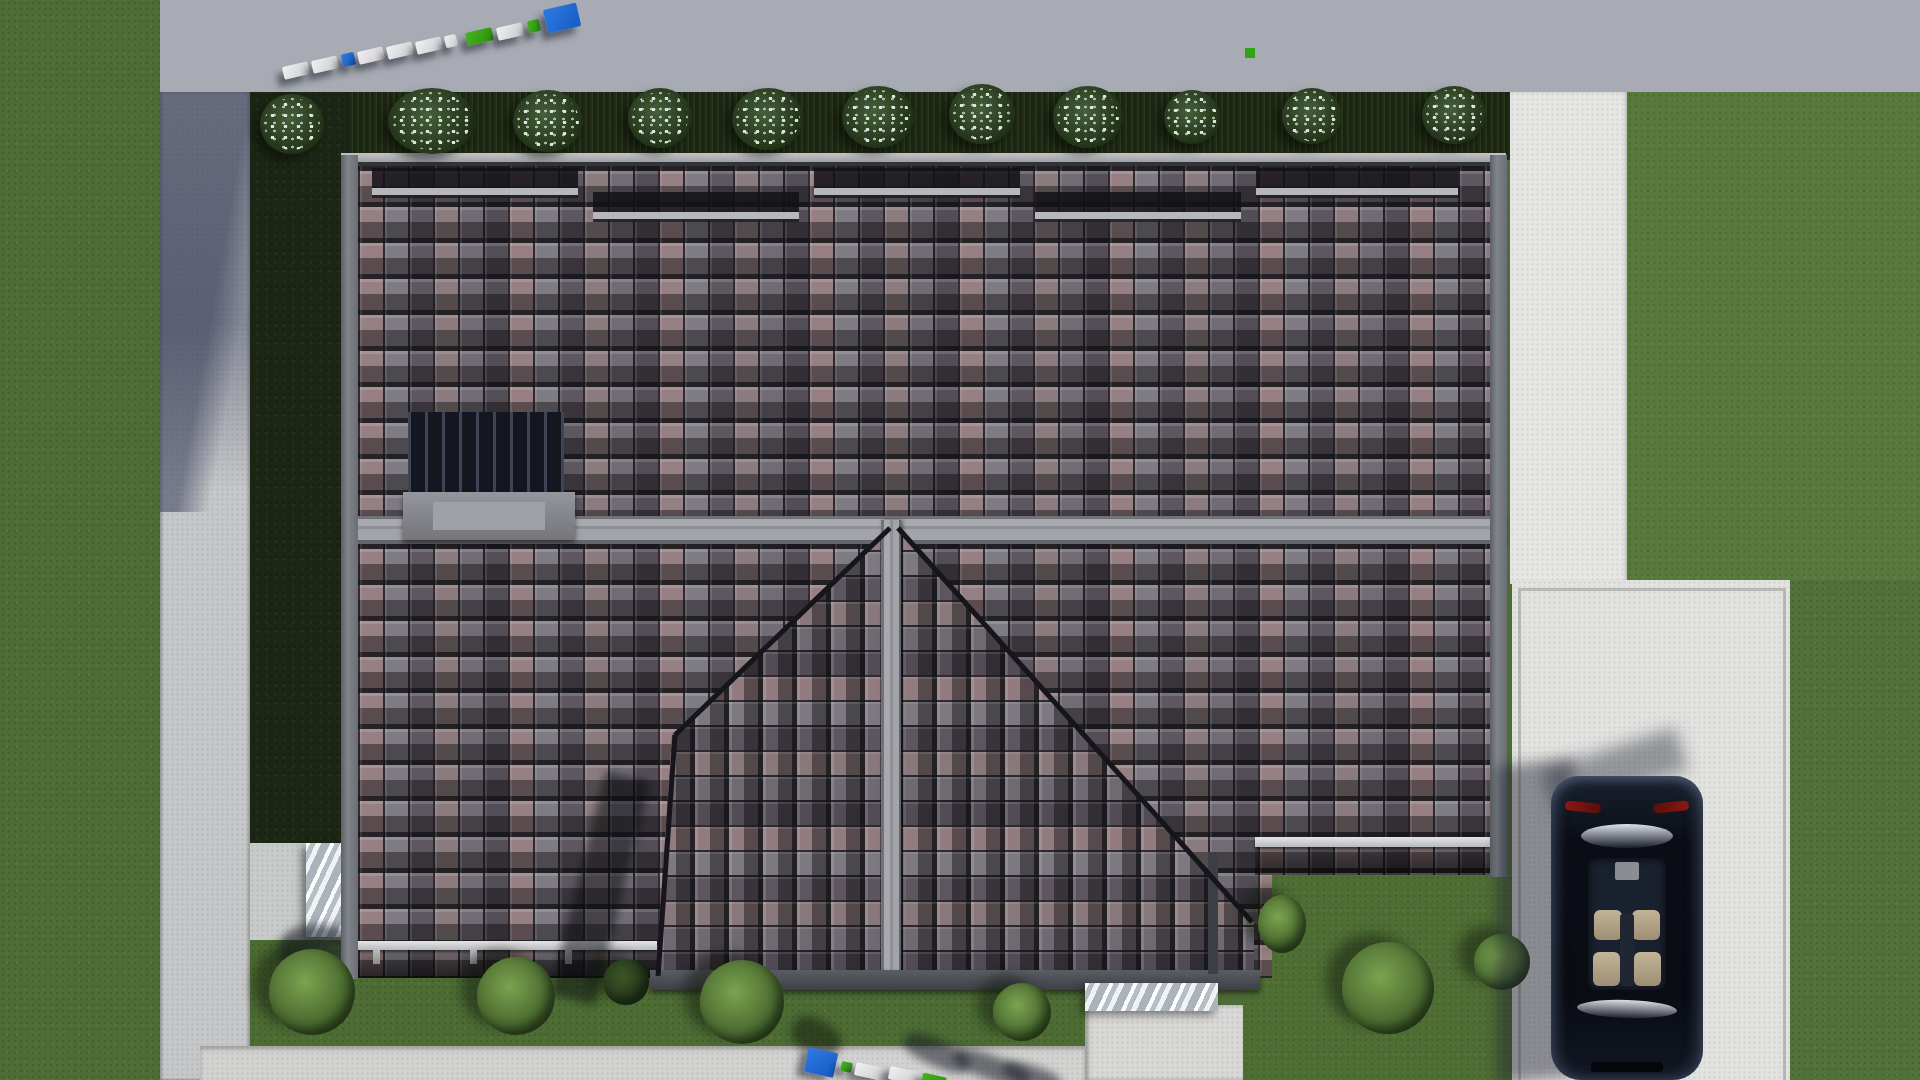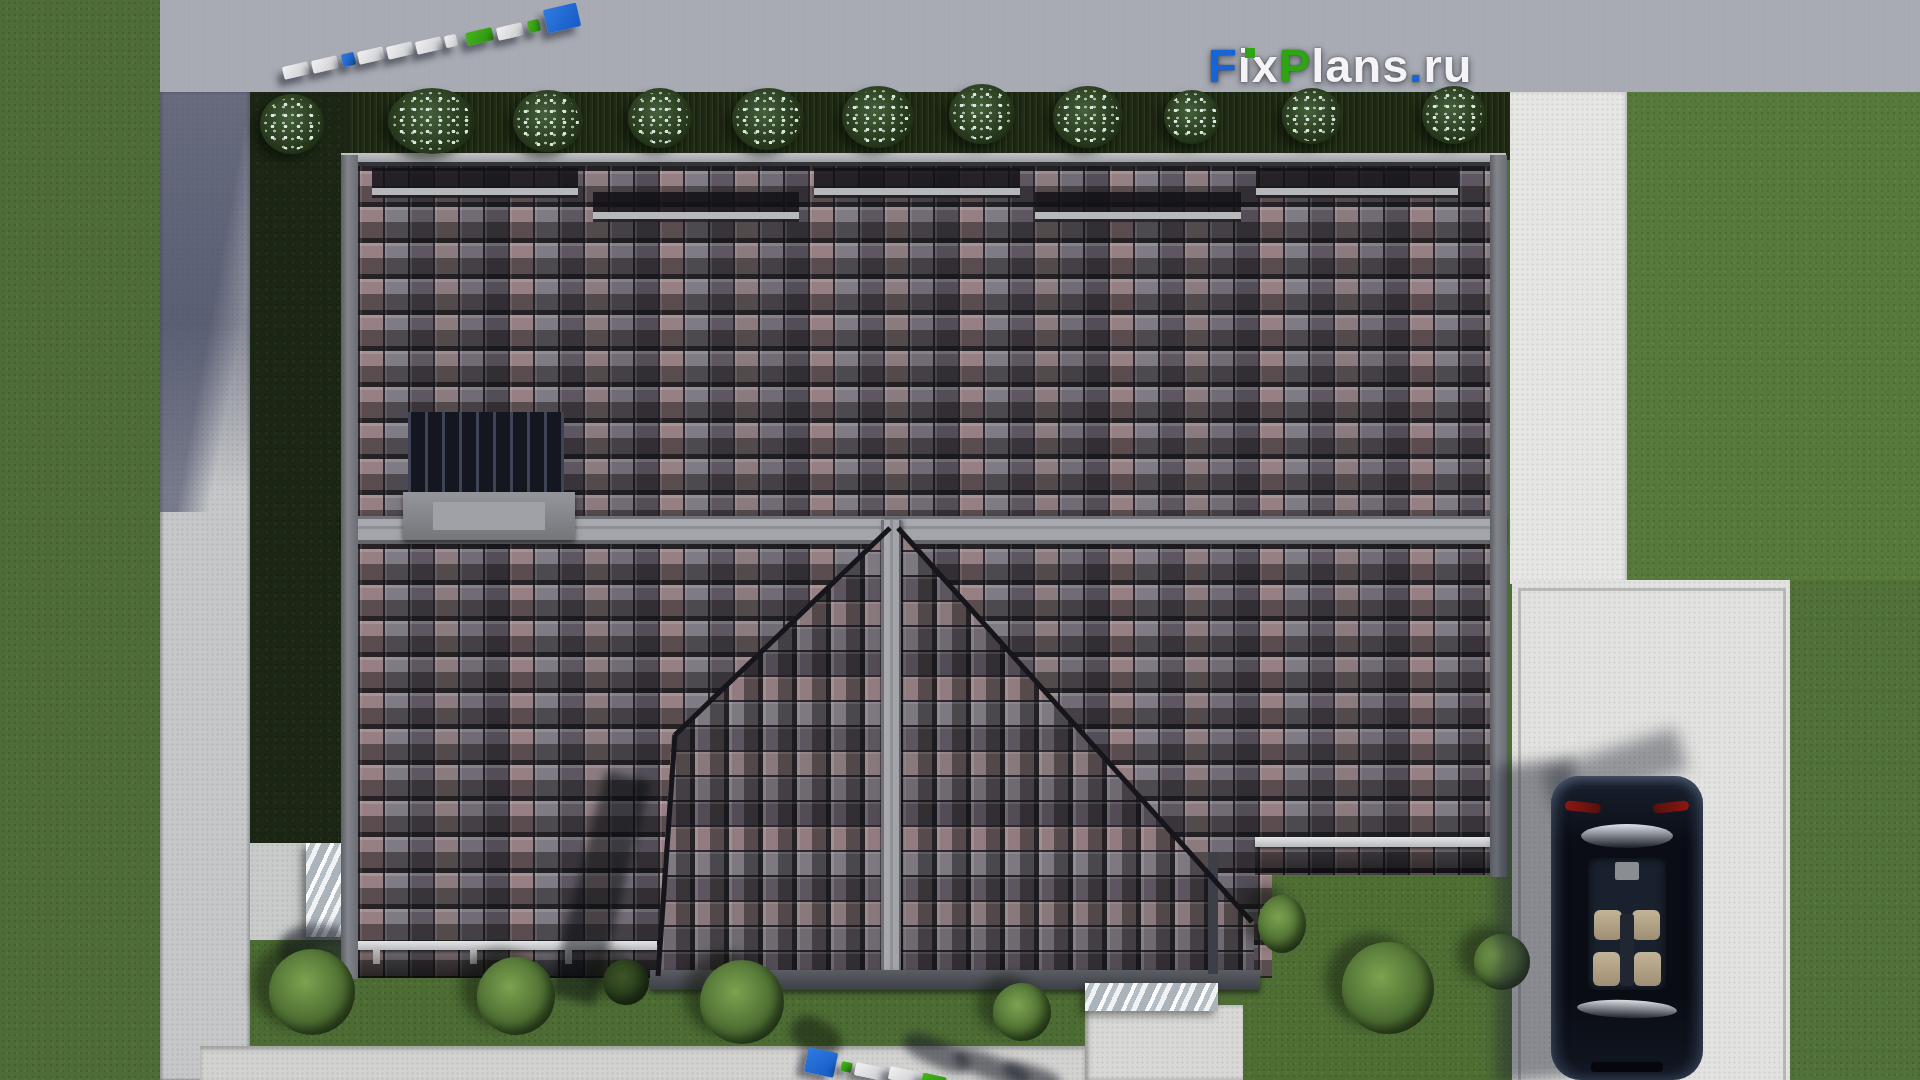--- a/index.html
+++ b/index.html
@@ -194,18 +194,15 @@
       <div class="abs seat" style="left:6px;top:52px;width:28px;height:30px;"></div>
       <div class="abs seat" style="left:44px;top:52px;width:28px;height:30px;"></div>
       <div class="abs seat" style="left:5px;top:94px;width:27px;height:34px;"></div>
       <div class="abs seat" style="left:46px;top:94px;width:27px;height:34px;"></div>
       <div class="abs" style="left:32px;top:56px;width:14px;height:72px;background:#202632;border-radius:3px;"></div>
     </div>
     <div class="abs" style="left:26px;top:224px;width:100px;height:18px;border-radius:50%;background:linear-gradient(180deg,rgba(242,245,250,0.9),rgba(160,170,190,0.15));transform:rotate(2deg);"></div>
     <div class="abs" style="left:40px;top:286px;width:72px;height:10px;background:#05070c;border-radius:4px;"></div>
   </div>
 
-  <div class="abs" id="watermark" style="left:1208px;top:42px;">
-    <span><span style="color: rgb(21, 101, 216);">F</span><span style="color: rgb(244, 244, 246);">ix</span><span style="color: rgb(46, 165, 19);">P</span><span style="color: rgb(244, 244, 246);">lans</span><span style="color: rgb(21, 101, 216);">.</span><span style="color: rgb(244, 244, 246);">ru</span></span>
-  </div>
   <div class="abs" style="left:1245px;top:48px;width:10px;height:10px;background:#2ea513;"></div>
 
 </div>
 
 </body></html>

